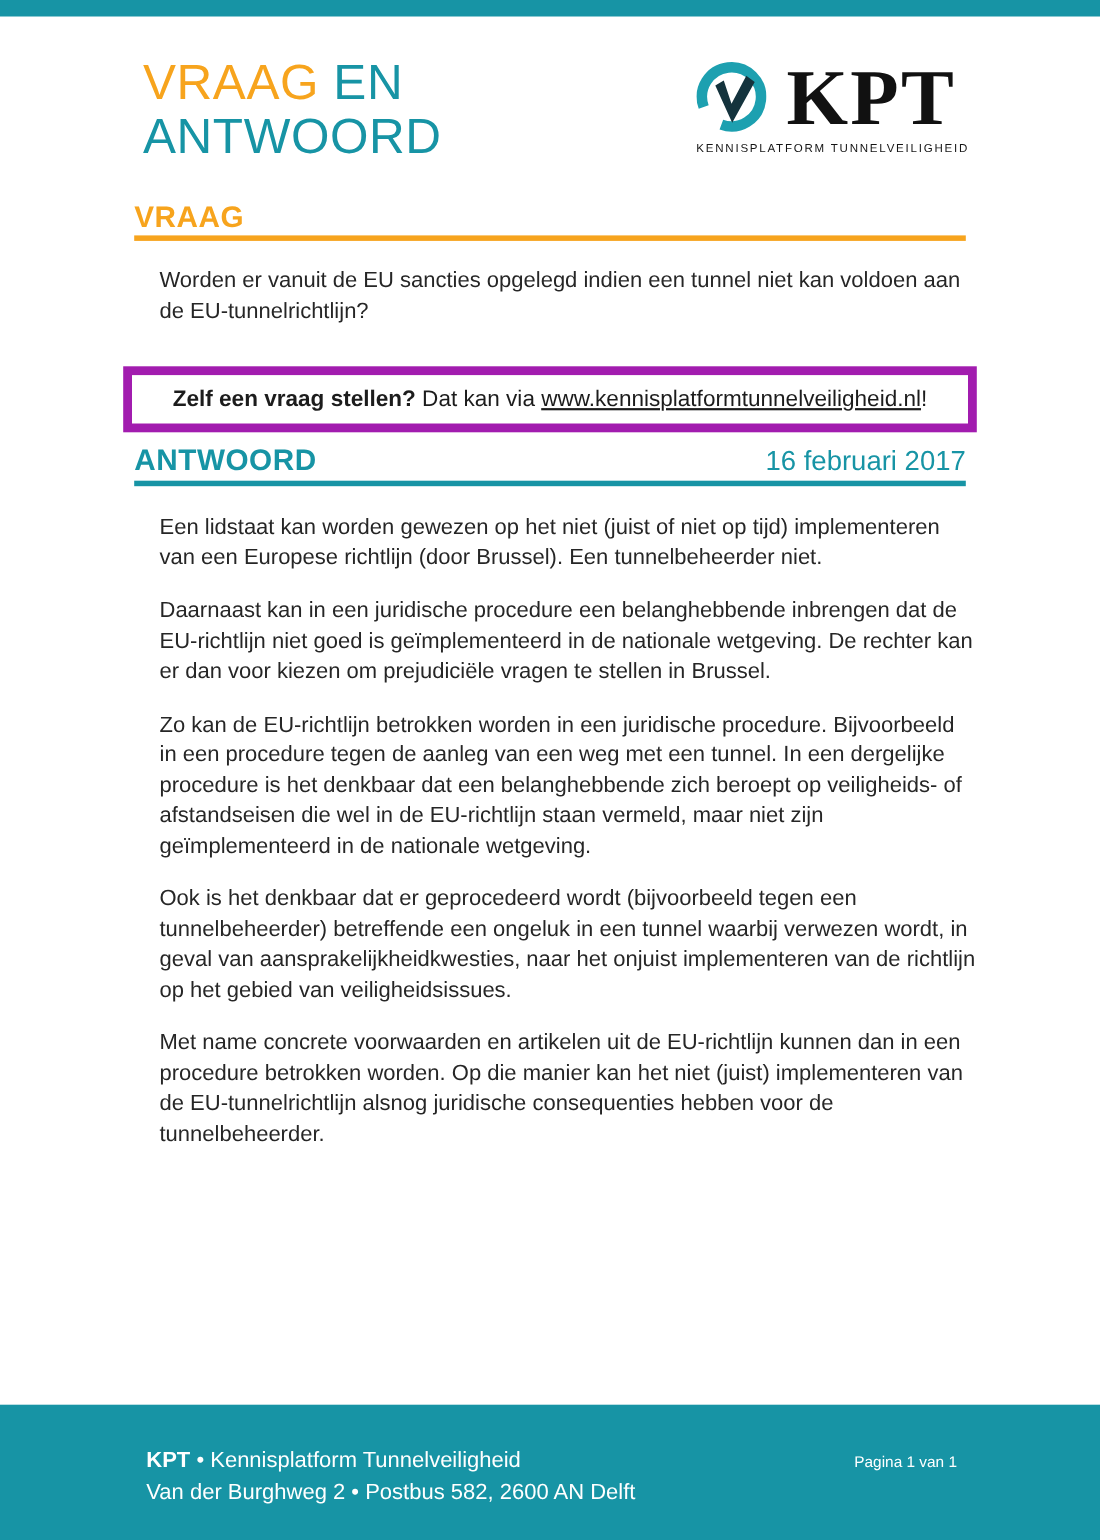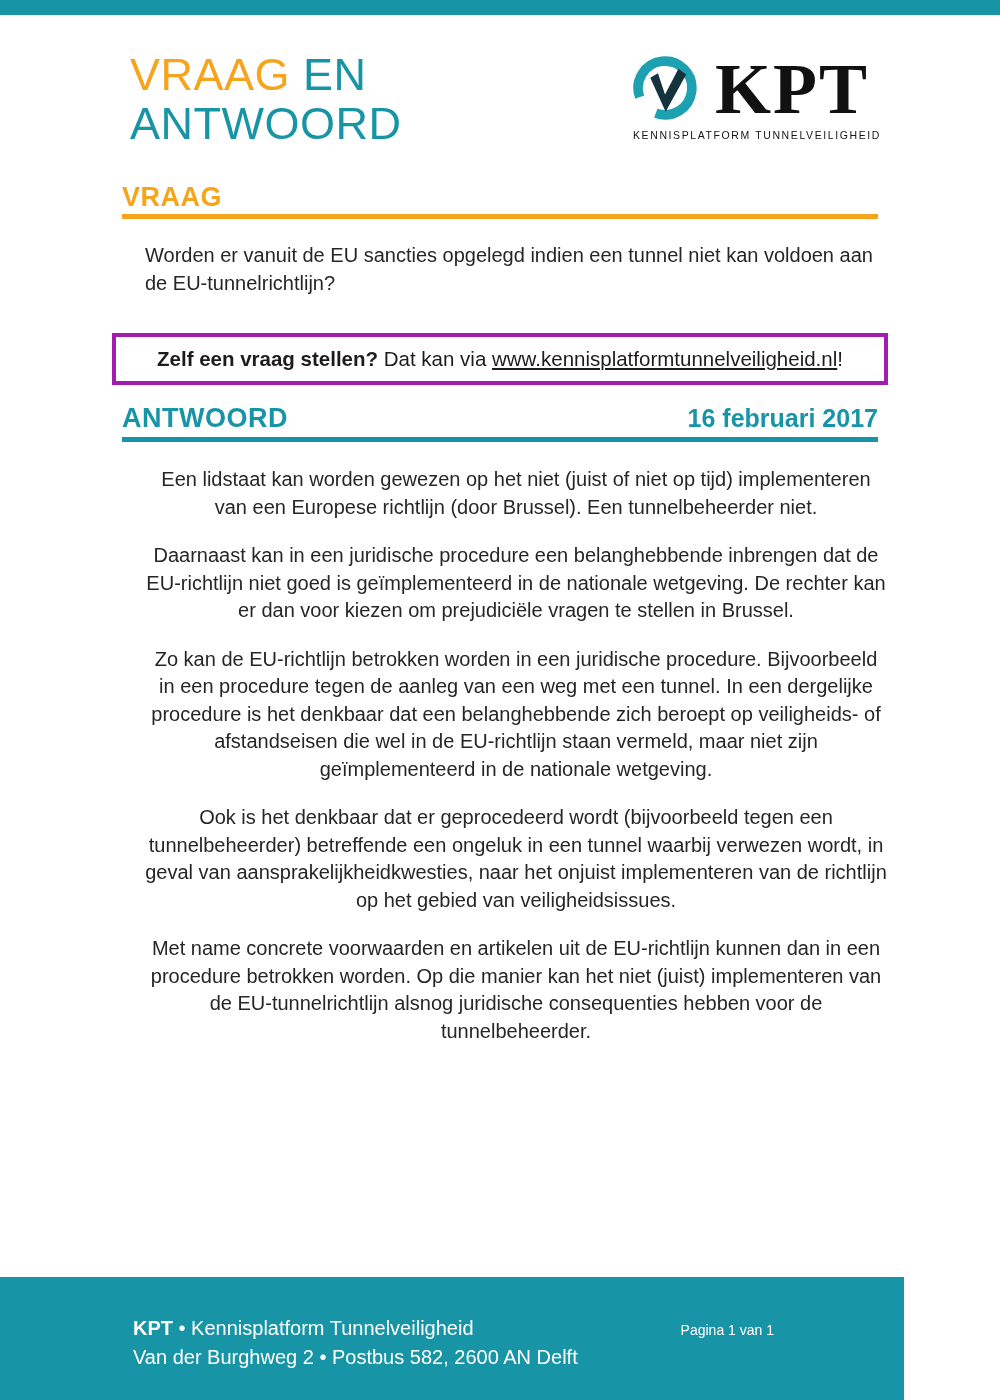--- a/index.html
+++ b/index.html
@@ -29,36 +29,36 @@
   .logo-kpt { font-family: "Liberation Serif", serif; font-weight: 600; font-size: 72px; line-height: 62px; letter-spacing: 2px; color: #111111; margin-top: 2px; }
   .logo-subtitle { margin-top: 9px; font-size: 10.5px; letter-spacing: 1.6px; color: #141414; white-space: nowrap; }
 
   
   .vraag-heading { position: absolute; left: 122px; top: 182px; font-size: 27px; font-weight: bold; color: #F7A41D; letter-spacing: 0.5px; }
   .vraag-rule { position: absolute; left: 122px; top: 214px; width: 756px; height: 5px; background: #F7A41D; }
   .question-text { position: absolute; left: 145px; top: 241px; width: 740px; font-size: 20px; line-height: 28px; color: #262626; }
 
   
   .cta-box { position: absolute; left: 112px; top: 333px; width: 776px; box-sizing: border-box;
-    border: 4px solid #a21caf; background: #ffffff; padding: 10px 12px; text-align: center;
+    border: 8px solid #a21caf; background: #ffffff; padding: 10px 12px; text-align: center;
     font-size: 20.5px; color: #1c1c1c; }
   .cta-bold { font-weight: bold; }
   .cta-link { color: #1c1c1c; text-decoration: underline; cursor: pointer; }
 
   
   .antwoord-row { position: absolute; left: 122px; top: 403px; width: 756px; display: flex; justify-content: space-between; align-items: baseline; }
   .antwoord-heading { font-size: 27px; font-weight: bold; color: #1794A5; letter-spacing: 0.5px; }
-  .antwoord-date { font-size: 25px; font-weight: bold; color: #1794A5; margin-left: 40px; }
+  .antwoord-date { font-size: 25px; font-weight: normal; color: #1794A5; margin-left: 40px; }
   .antwoord-rule { position: absolute; left: 122px; top: 437px; width: 756px; height: 5px; background: #1794A5; }
 
-  .answer-body { position: absolute; left: 145px; top: 466px; width: 742px; text-align: center; }
+  .answer-body { position: absolute; left: 145px; top: 466px; width: 742px; }
   .answer-body p { margin: 0 0 21px 0; font-size: 20px; line-height: 27.5px; color: #262626; }
 
   
-  .footer { position: absolute; left: 0; top: 1277px; width: 904px; height: 123px; background: #1794A5; color: #ffffff; box-sizing: border-box; padding: 40px 130px 0 133px; }
+  .footer { position: absolute; left: 0; top: 1277px; width: 1000px; height: 123px; background: #1794A5; color: #ffffff; box-sizing: border-box; padding: 40px 130px 0 133px; }
   .footer-row { display: flex; justify-content: space-between; align-items: baseline; }
   .footer-org { font-size: 20px; }
   .footer-org .org-bold { font-weight: bold; }
   .footer-page { font-size: 14px; }
   .footer-address { font-size: 20px; margin-top: 6px; }
 </style>
 </head>
 <body>
 
 <div class="page">

